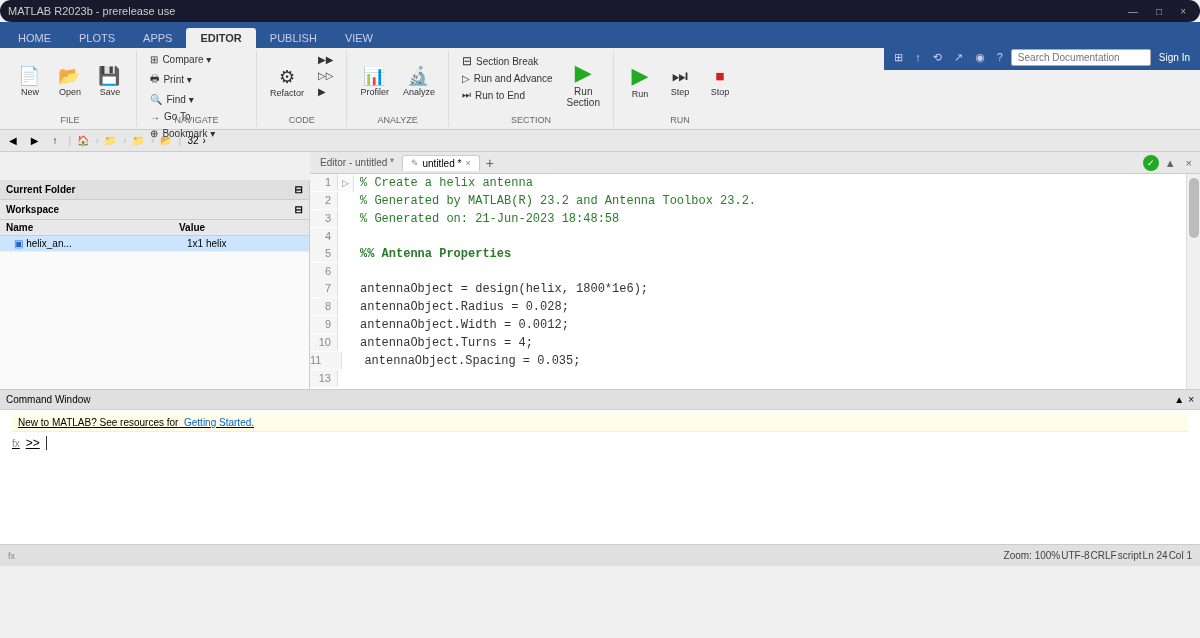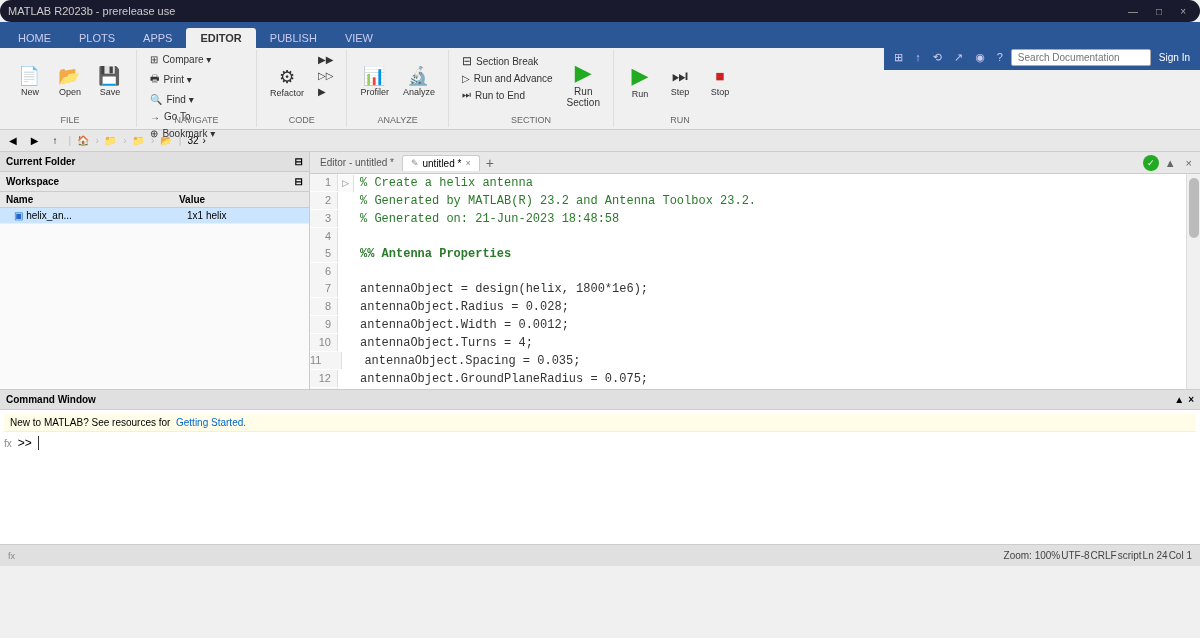--- a/index.html
+++ b/index.html
@@ -132,20 +132,21 @@
       height: calc(638px - 22px - 26px - 82px - 22px - 22px);
     }
 
     
     #left-panel {
       width: 310px;
       border-right: 1px solid #ccc;
       display: flex;
       flex-direction: column;
       background: #fafafa;
+      margin-top: 28px;
     }
     #left-panel-header {
       background: #e0e0e0;
       border-bottom: 1px solid #ccc;
       display: flex;
       justify-content: space-between;
       align-items: center;
       padding: 2px 6px;
       font-size: 10px;
       font-weight: bold;
@@ -262,27 +263,28 @@
       height: 155px;
     }
     #bottom-panel-header {
       background: #e0e0e0;
       border-bottom: 1px solid #ccc;
       display: flex;
       justify-content: space-between;
       align-items: center;
       padding: 2px 6px;
       font-size: 10px;
-      font-weight: bold;
+      font-weight: normal;
       height: 20px;
     }
     #command-content {
-      padding: 4px 4px;
+      padding: 4px 12px;
       font-size: 11px;
       flex: 1;
+      text-decoration: underline;
     }
     #command-content .cmd-notice {
       background: #fffde7;
       padding: 3px 6px;
       border-bottom: 1px solid #eee;
       font-size: 10px;
     }
     #command-content .cmd-notice a { color: #0066cc; text-decoration: none; }
 
     
@@ -578,25 +580,20 @@
                     <div style="min-width: 28px; text-align: right; color: rgb(136, 136, 136); padding-right: 6px; font-size: 11px; user-select: none; background: rgb(245, 245, 245); border-right: 1px solid rgb(224, 224, 224);">10</div>
                     <div style="min-width: 16px; text-align: center; color: rgb(136, 136, 136); font-size: 9px; background: rgb(250, 250, 250); border-right: 1px solid rgb(224, 224, 224);"></div>
                     <div style="flex: 1 1 0%; padding-left: 6px; white-space: pre; font-family: &quot;Courier New&quot;, monospace; font-size: 12px; color: rgb(51, 51, 51);">antennaObject.Turns = 4;</div>
                   </div>
                   <div style="display: flex; align-items: baseline; min-height: 17px;">
                     <div style="min-width: 28px; text-align: right; color: rgb(136, 136, 136); padding-right: 20px; font-size: 11px; user-select: none; background: rgb(245, 245, 245); border-right: 1px solid rgb(224, 224, 224);">11</div>
                     <div style="min-width: 16px; text-align: center; color: rgb(136, 136, 136); font-size: 9px; background: rgb(250, 250, 250); border-right: 1px solid rgb(224, 224, 224);"></div>
                     <div style="flex: 1 1 0%; padding-left: 6px; white-space: pre; font-family: &quot;Courier New&quot;, monospace; font-size: 12px; color: rgb(51, 51, 51);">antennaObject.Spacing = 0.035;</div>
                   </div>
                   <div style="display: flex; align-items: baseline; min-height: 17px;">
-                    <div style="min-width: 28px; text-align: right; color: rgb(136, 136, 136); padding-right: 6px; font-size: 11px; user-select: none; background: rgb(245, 245, 245); border-right: 1px solid rgb(224, 224, 224);">12</div>
-                    <div style="min-width: 16px; text-align: center; color: rgb(136, 136, 136); font-size: 9px; background: rgb(250, 250, 250); border-right: 1px solid rgb(224, 224, 224);"></div>
-                    <div style="flex: 1 1 0%; padding-left: 6px; white-space: pre; font-family: &quot;Courier New&quot;, monospace; font-size: 12px; color: rgb(51, 51, 51);">antennaObject.GroundPlaneRadius = 0.075;</div>
-                  </div>
-                  <div style="display: flex; align-items: baseline; min-height: 17px;">
                     <div style="min-width: 28px; text-align: right; color: rgb(136, 136, 136); padding-right: 6px; font-size: 11px; user-select: none; background: rgb(245, 245, 245); border-right: 1px solid rgb(224, 224, 224);">13</div>
                     <div style="min-width: 16px; text-align: center; color: rgb(136, 136, 136); font-size: 9px; background: rgb(250, 250, 250); border-right: 1px solid rgb(224, 224, 224);"></div>
                   </div>
                 </div>
             </div>
             <div id="editor-scrollbar" style="width:14px;background:#f0f0f0;border-left:1px solid #ddd;display:flex;flex-direction:column;align-items:center;padding-top:2px;">
               <div class="scroll-thumb" style="height:60px;width:10px;background:#bbb;border-radius:5px;"></div>
             </div>
           </div>
         </div>

